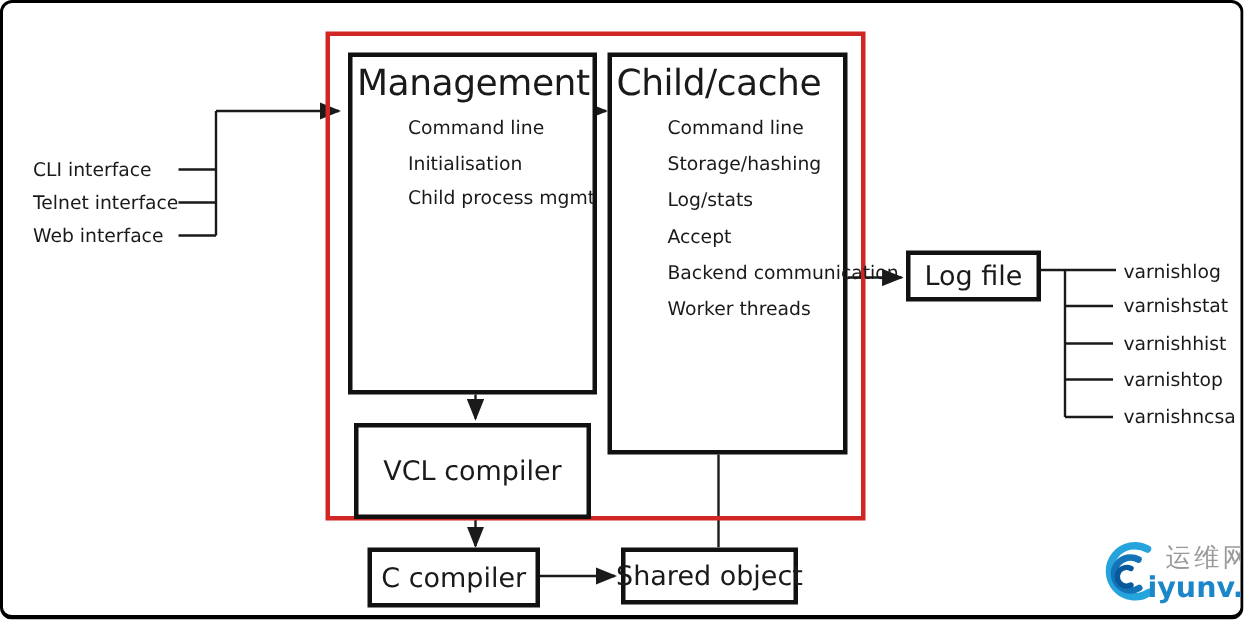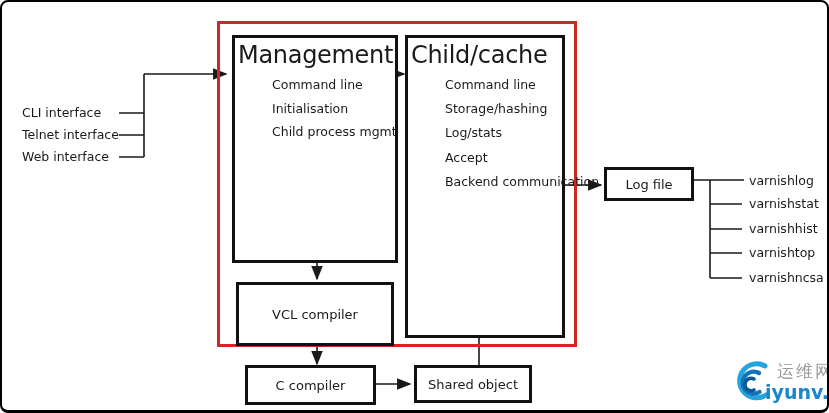--- a/index.html
+++ b/index.html
@@ -21,21 +21,21 @@
   .box-title {
     font-size:24px; letter-spacing:-0.3px; line-height:32px; height:34px;
     padding:1px 0 0 3px; white-space:nowrap;
   }
   .box-items { padding-left:5px; font-size:12.5px; white-space:nowrap;margin-left:32px; }
   .box-items span { display:block; }
   .mgmt-items span { line-height:23.5px; }
   .child-items span { line-height:24.2px; }
   .small-box {
     display:flex; align-items:center; justify-content:center;
-    font-size:13px; white-space:nowrap;
+    font-size:18px; white-space:nowrap;
   }
   .lbl { position:absolute; font-size:12.5px; line-height:14px; white-space:nowrap; }
   .watermark { position:absolute; left:723px; top:352px; width:104px; height:56px; }
   .wm-logo { position:absolute; left:0; top:2px; }
   .wm-name { position:absolute; left:52px; top:6px; font-size:17px; letter-spacing:2px; color:#9a9a9a; white-space:nowrap; }
   .wm-domain { position:absolute; left:40px; top:27px; font-size:19px; font-weight:bold; color:#1b86c8; white-space:nowrap; }
 </style>
 </head>
 <body>
 
@@ -68,36 +68,37 @@
 
   <div class="box" style="left:230px; top:33px; width:166px; height:228px">
     <div class="box-title">Management</div>
     <div class="box-items mgmt-items">
       <span>Command line</span>
       <span>Initialisation</span>
       <span>Child process mgmt</span>
     </div>
   </div>
 
-  <div class="box" style="left:403px; top:33px; width:160px; height:303px">
+  <div class="box" style="left:403px; top:33px; width:160px; height:268px">
     <div class="box-title">Child/cache</div>
     <div class="box-items child-items">
       <span>Command line</span>
       <span>Storage/hashing</span>
       <span>Log/stats</span>
       <span>Accept</span>
       <span>Backend communication</span>
+      <span>Worker threads</span>
     </div>
   </div>
 
   <div class="box small-box" style="left:234px; top:280px; width:158px; height:64px">
     <span>VCL compiler</span>
   </div>
 
-  <div class="box small-box" style="left:243px; top:363px; width:131px; height:40px">
+  <div class="box small-box" style="left:243px; top:363px; width:115px; height:40px">
     <span>C compiler</span>
   </div>
 
   <div class="box small-box" style="left:412px; top:363px; width:118px; height:38px">
     <span>Shared object</span>
   </div>
 
   <div class="box small-box" style="left:602px; top:165px; width:90px; height:34px">
     <span>Log file</span>
   </div>

